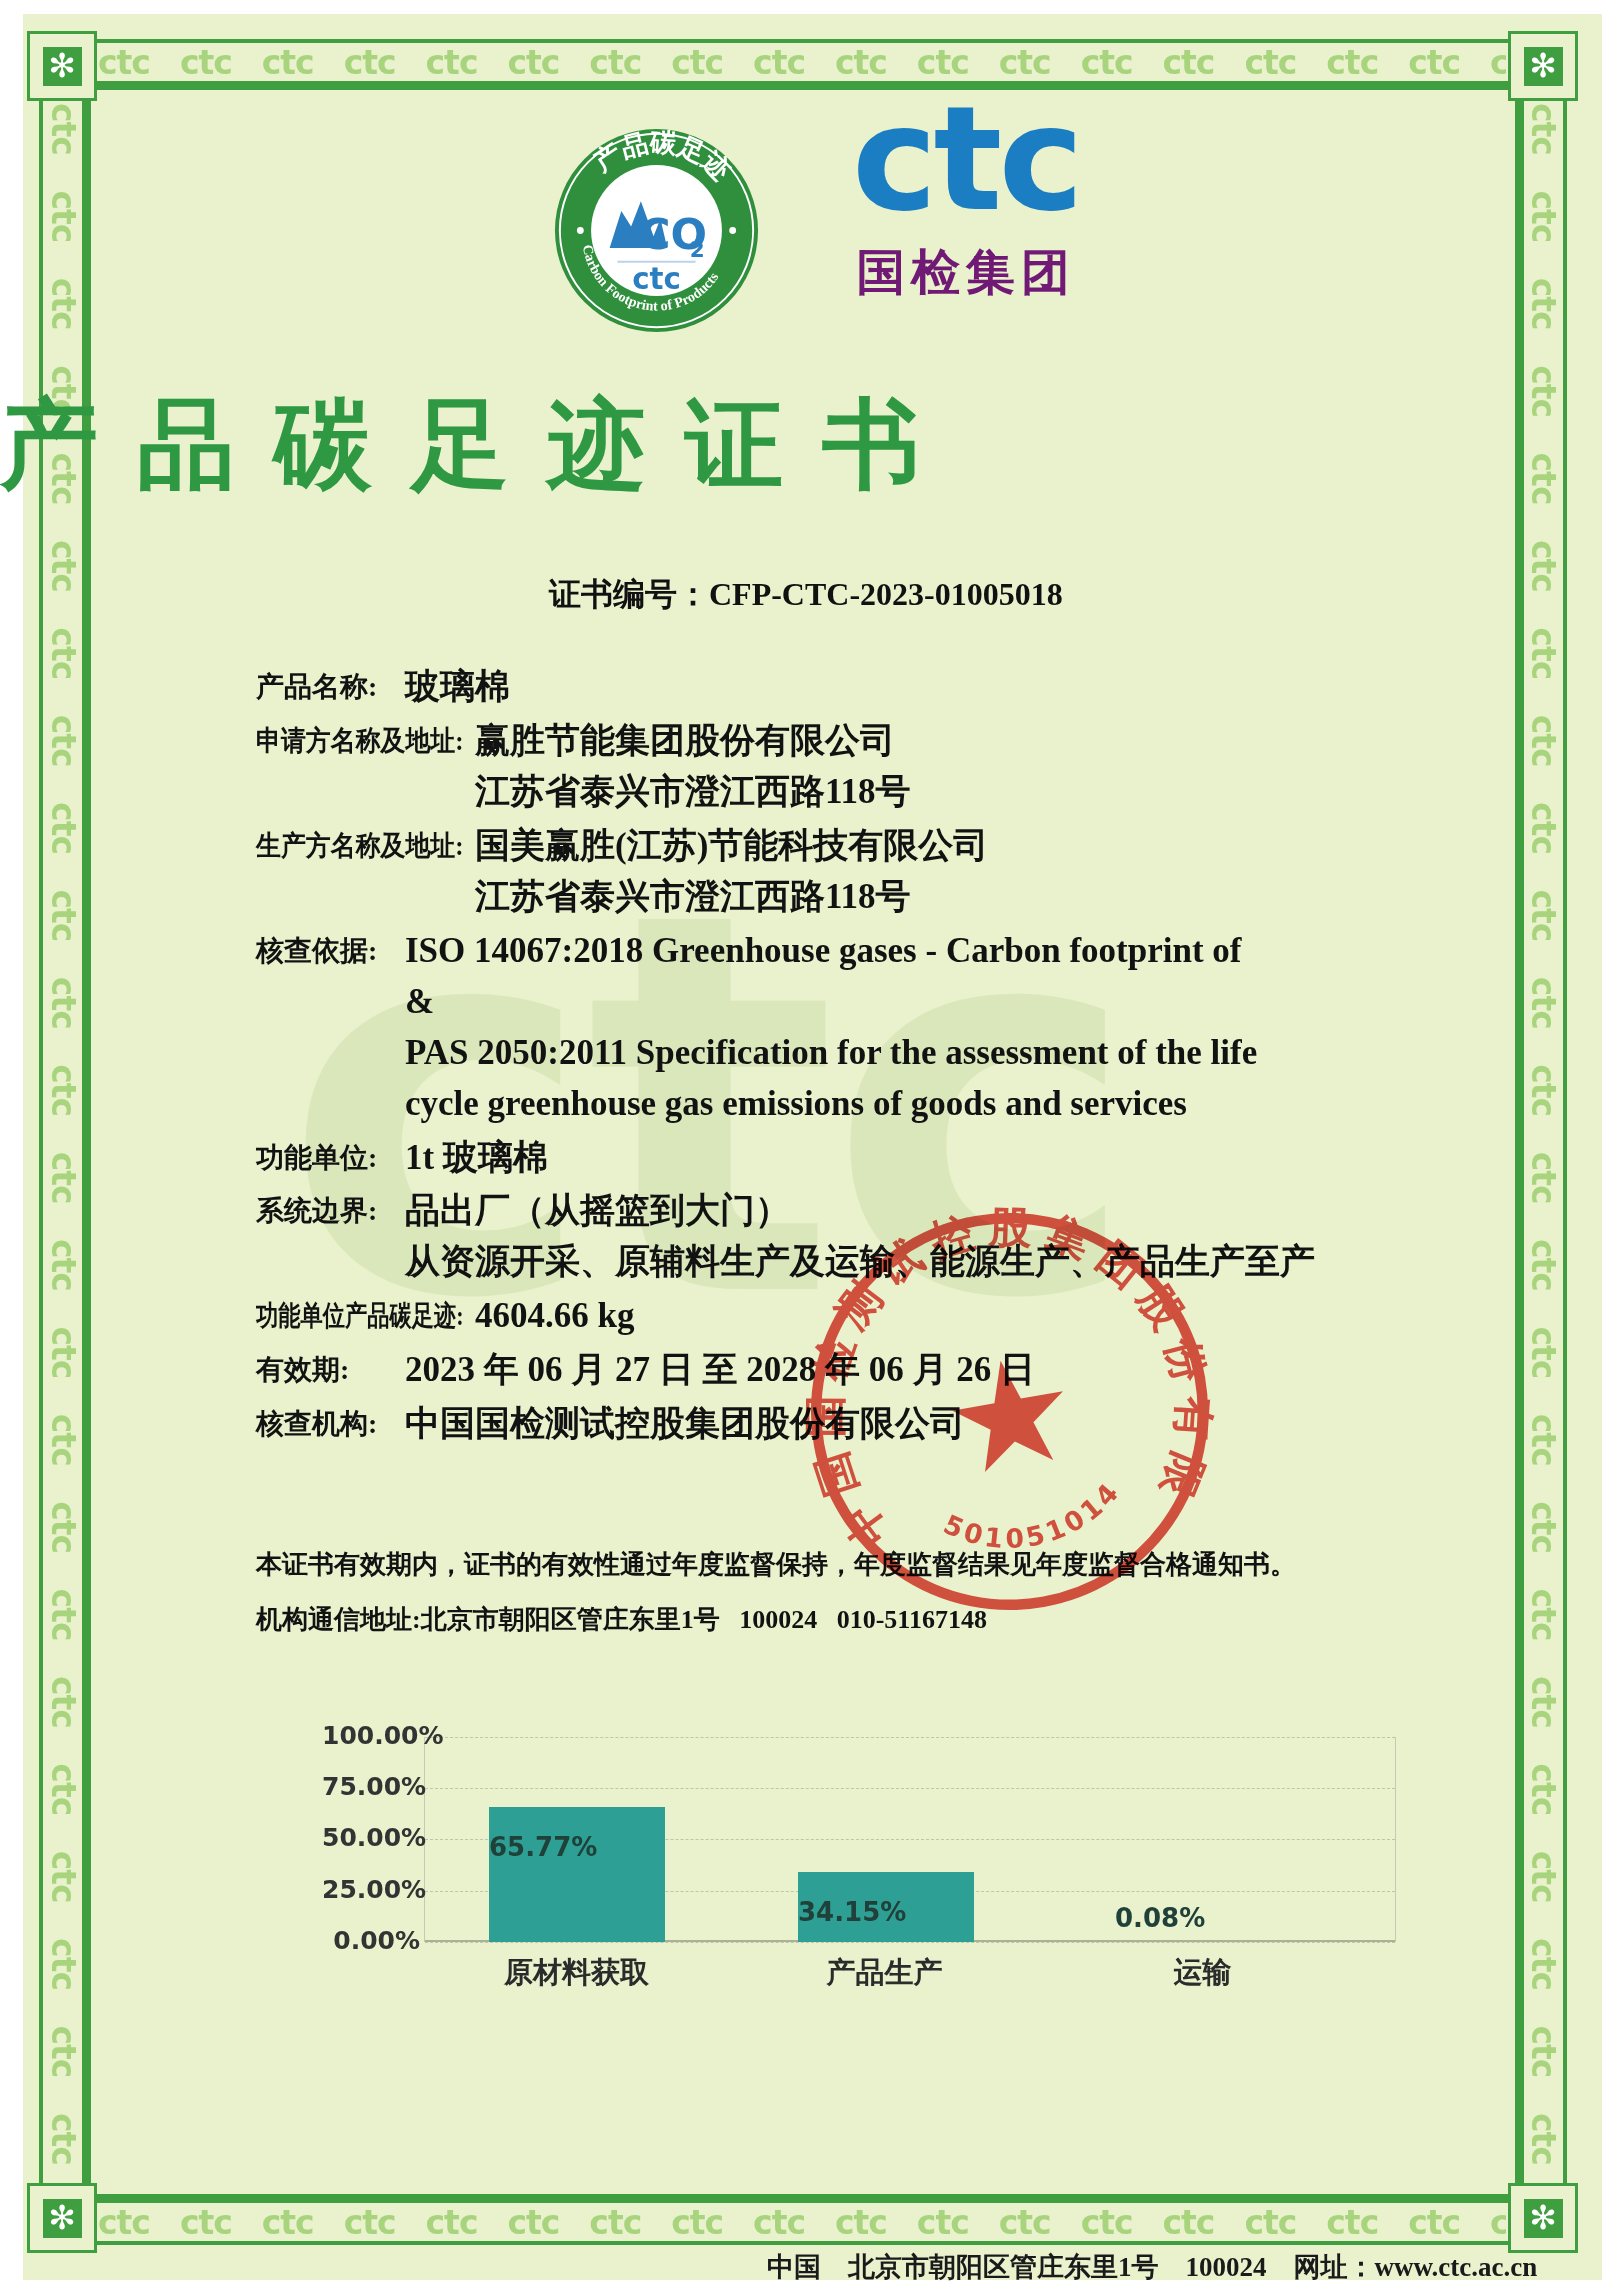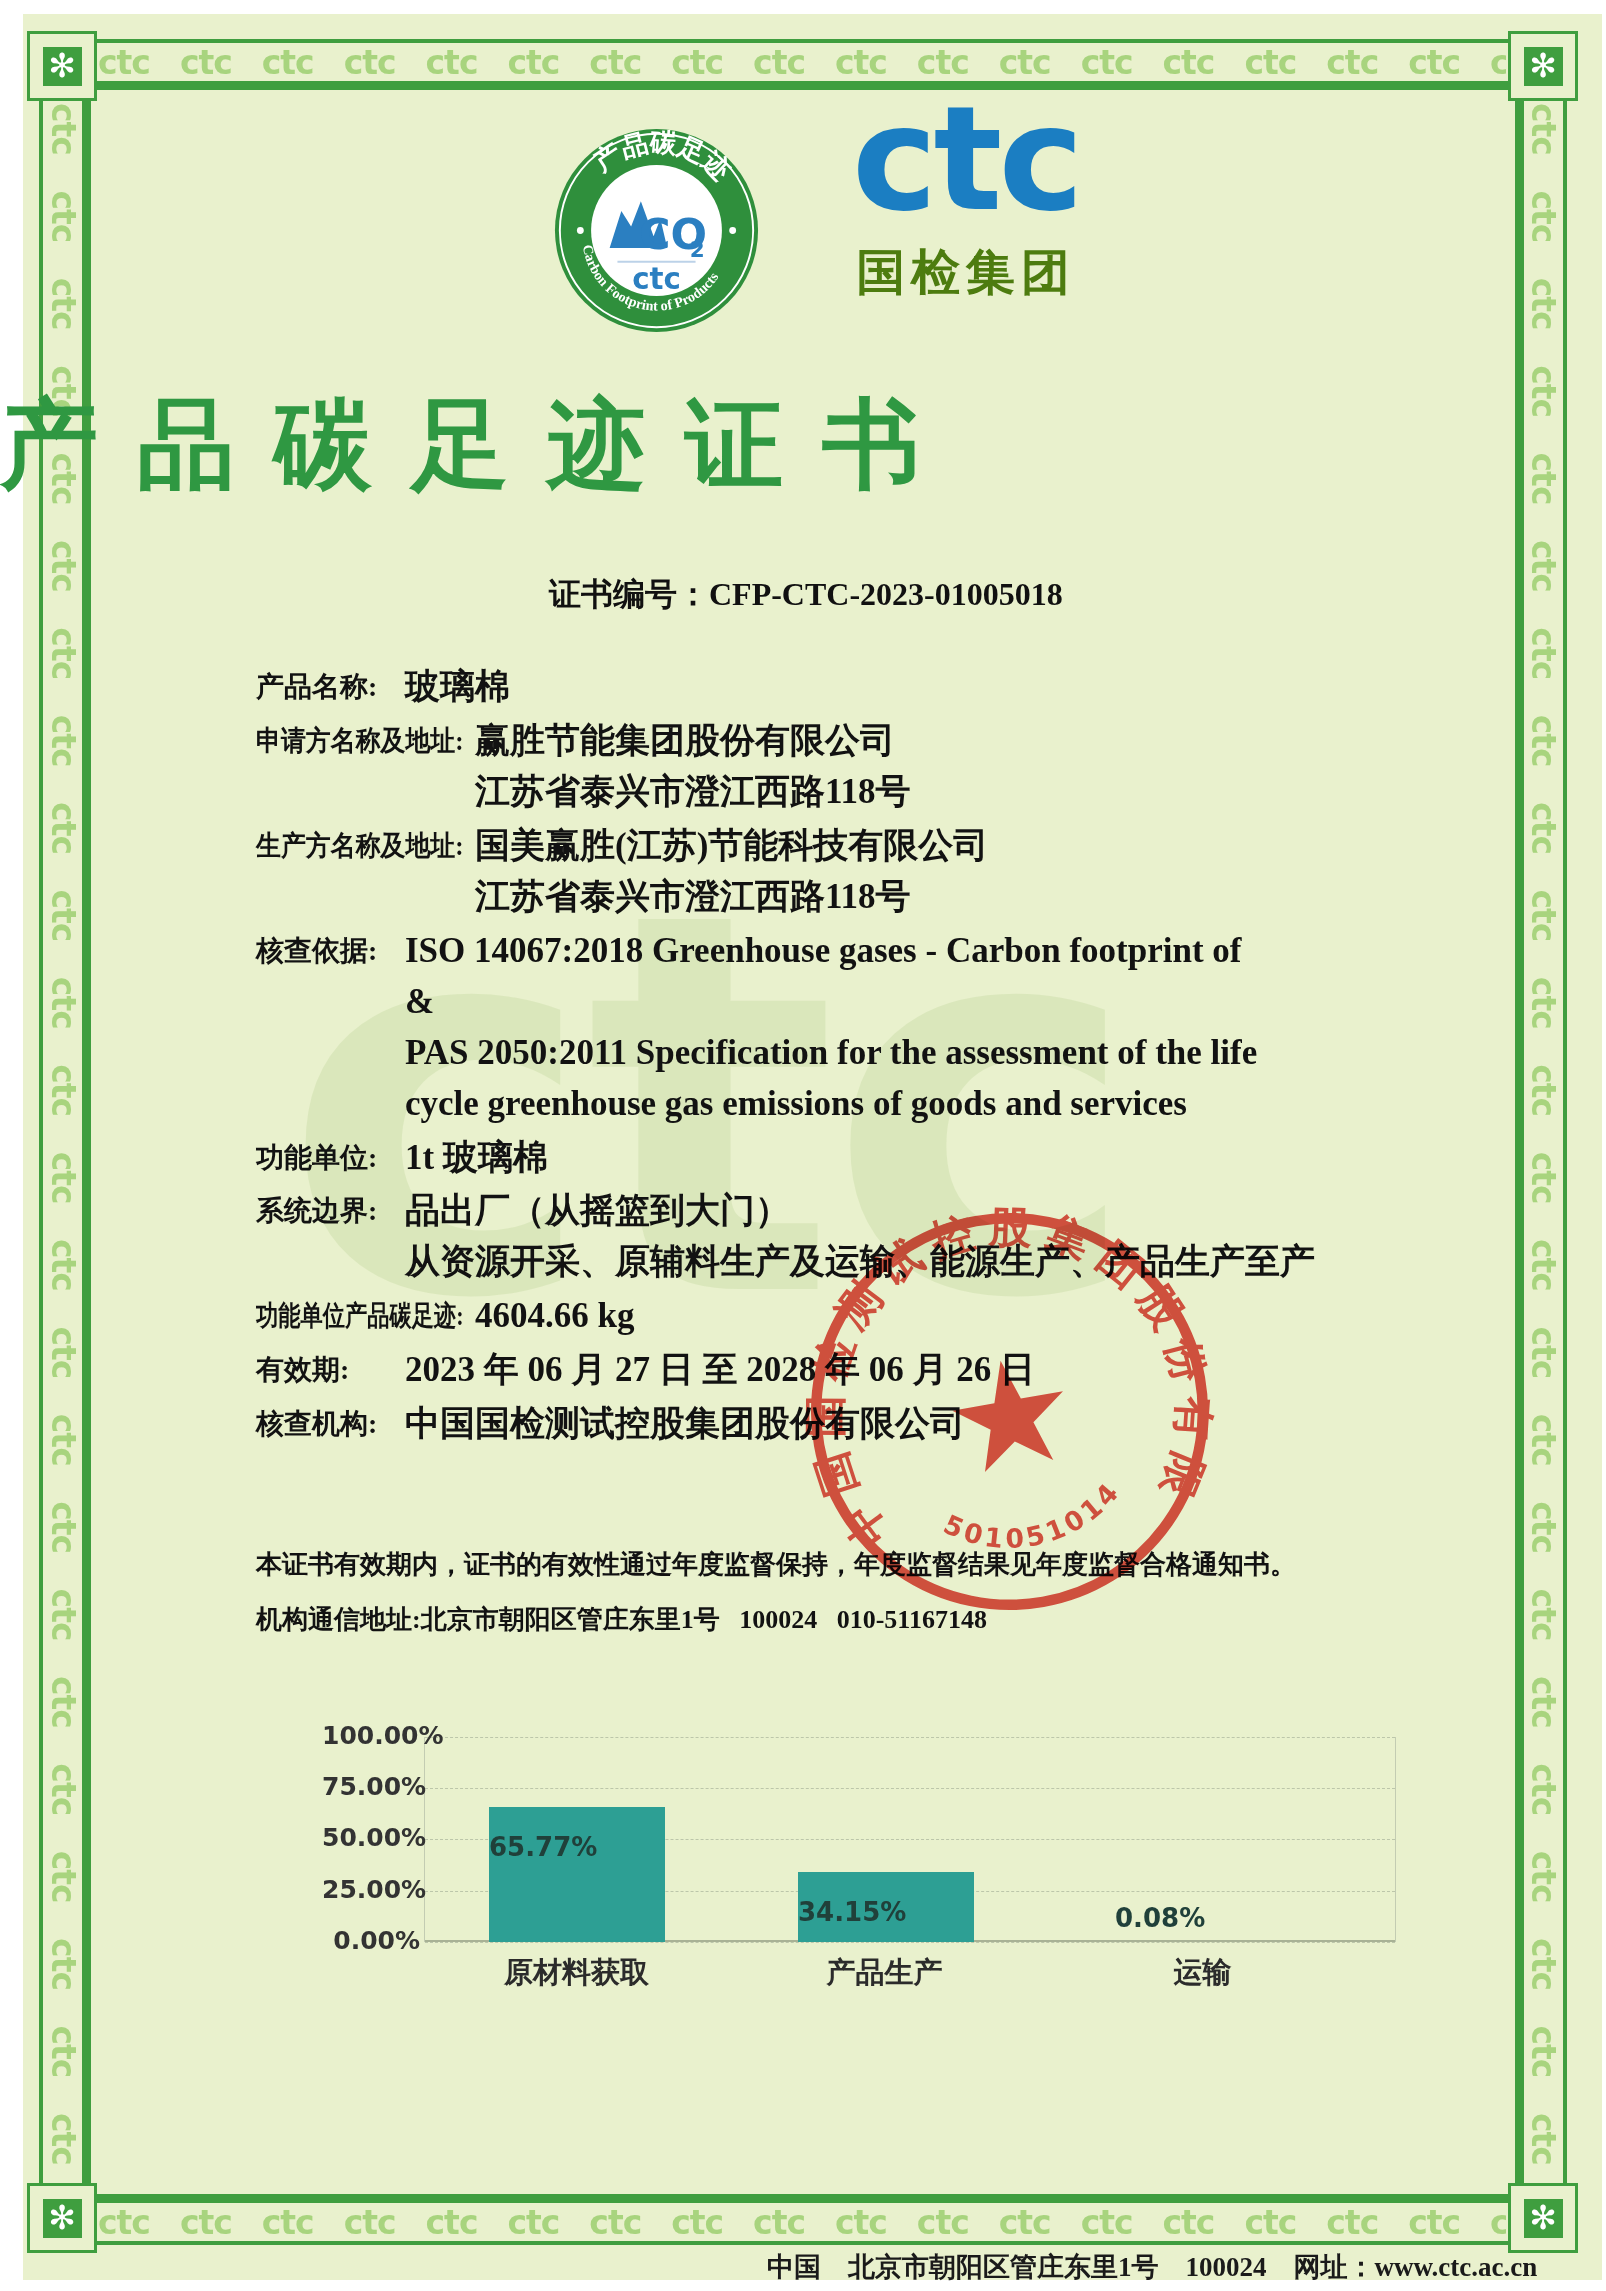--- a/index.html
+++ b/index.html
@@ -17,21 +17,21 @@
   .corner .sq{width:39px;height:39px;background:#3f9e3f;color:#ffffff;display:flex;
       align-items:center;justify-content:center;font-size:33px;line-height:39px;}
   
   #watermark{position:absolute;left:283px;top:800px;font-family:"DejaVu Sans",sans-serif;
       font-weight:bold;font-size:527px;color:rgba(175,205,135,0.25);z-index:0;letter-spacing:-9.8px;}
   #cfp-logo{position:absolute;left:553px;top:127px;width:207px;height:207px;z-index:2;}
   #ctc-logo{position:absolute;left:839px;top:86px;width:254px;text-align:center;z-index:2;}
   #ctc-logo .brand{font-family:"DejaVu Sans",sans-serif;font-weight:900;font-size:144px;
       line-height:146px;color:#1b7ec2;letter-spacing:-3.9px;}
   #ctc-logo .sub{font-family:"DejaVu Sans",sans-serif;font-weight:bold;font-size:49px;
-      color:#4d7c0f;letter-spacing:5.9px;margin-top:7.8px;}
+      color:#701a75;letter-spacing:5.9px;margin-top:7.8px;}
   #title{position:absolute;left:0;right:0;top:380px;font-weight:bold;
       font-size:98px;color:#2f9842;letter-spacing:39px;z-index:2;}
   #certline{position:absolute;left:549px;top:573px;font-size:32px;font-weight:bold;color:#111;z-index:2;}
   
   #fields{position:absolute;left:256px;top:661px;width:1229px;z-index:2;color:#121212;}
   .frow{display:flex;margin-bottom:2.9px;}
   .flabel{flex:none;width:149px;font-size:28px;font-weight:bold;line-height:51px;white-space:nowrap;}
   .flabel span{display:inline-block;transform-origin:0 50%;}
   .fvalue{font-size:35px;font-weight:bold;line-height:51px;}
   .frow.long .fvalue{margin-left:70px;}

